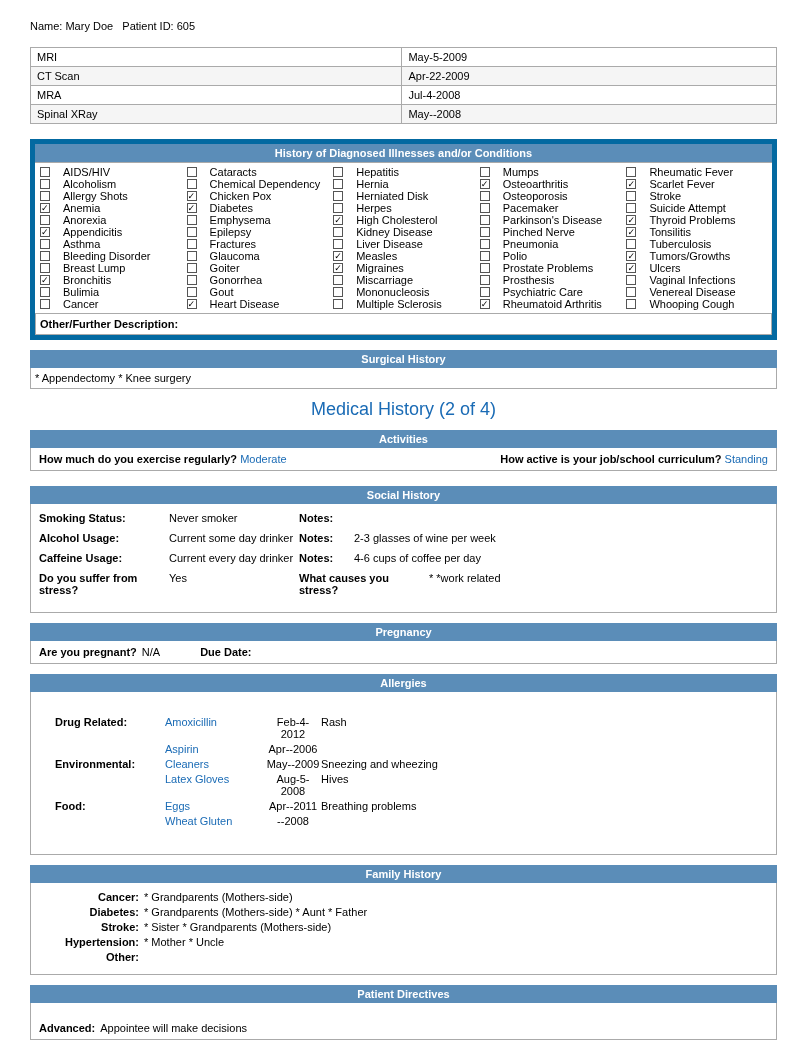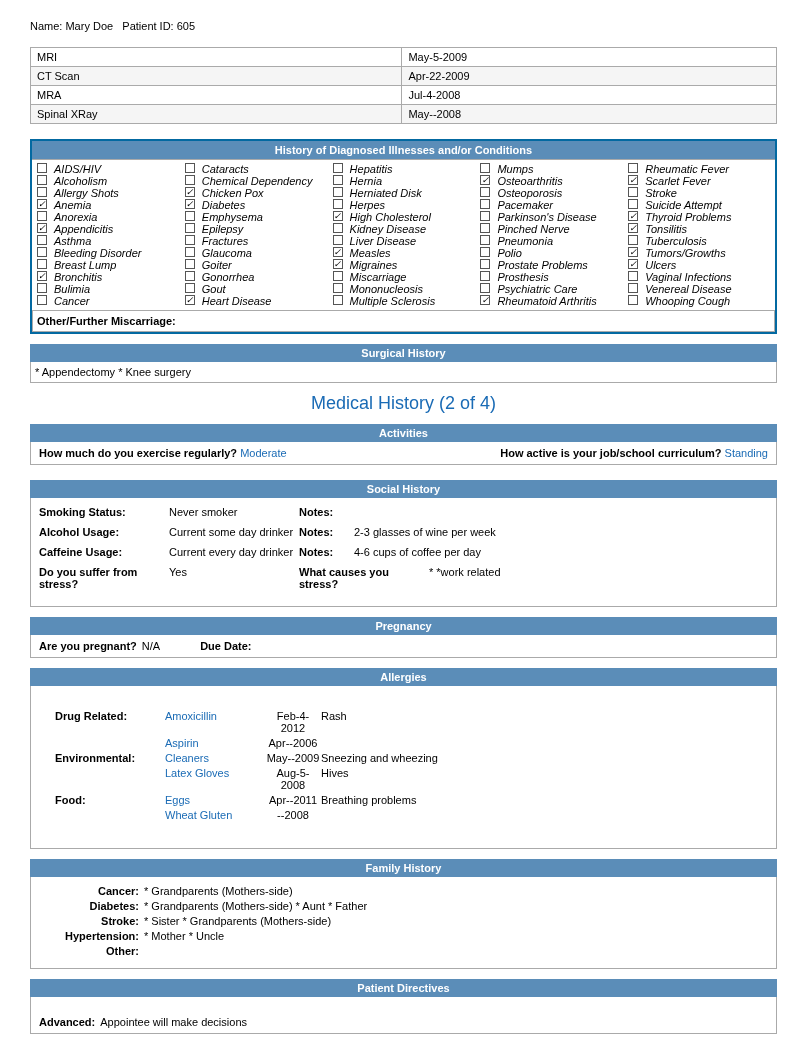--- a/index.html
+++ b/index.html
@@ -3,21 +3,21 @@
   <meta charset="utf-8">
   <style>
     * { margin: 0; padding: 0; box-sizing: border-box; }
     body { font-family: Arial, sans-serif; font-size: 11px; background: #fff; color: #000; width: 807px; }
     .page { padding: 20px 30px; }
     .patient-header { font-size: 11px; margin-bottom: 15px; }
     .scan-table { width: 100%; border-collapse: collapse; margin-bottom: 15px; }
     .scan-table td { border: 1px solid #aaa; padding: 3px 6px; }
     .scan-table tr:nth-child(even) { background: #f5f5f5; }
     .section-header { background: #5b8db8; color: #fff; text-align: center; padding: 3px; font-size: 11px; font-weight: bold; }
-    .checkbox-item { display: flex; align-items: flex-start; gap: 7px; white-space: nowrap; font-style: italic; }
+    .checkbox-item { display: flex; align-items: center; gap: 13px; white-space: nowrap; }
     .cb { width: 10px; height: 10px; border: 1px solid #555; display: inline-block; background: #fff; flex-shrink: 0; }
     .cb.checked { background: #fff; position: relative; }
     .cb.checked::after { content: '✓'; font-size: 9px; position: absolute; top: -1px; left: 0; color: #000; }
     .other-desc { font-size: 11px; padding: 4px; border: 1px solid #aaa; border-top: none; }
     .surgical-section { margin-top: 10px; }
     .surgical-content { border: 1px solid #aaa; border-top: none; padding: 4px; font-size: 11px; }
     .page-title { text-align: center; font-size: 18px; font-weight: normal; color: #1a6bb5; margin: 10px 0; }
     .activities-section { margin-top: 10px; }
     .activities-content { border: 1px solid #aaa; border-top: none; padding: 5px 8px; font-size: 11px; display: flex; justify-content: space-between; }
     .social-section { margin-top: 15px; }
@@ -42,21 +42,21 @@
     .family-content { border: 1px solid #aaa; border-top: none; padding: 8px; }
     .family-row { display: flex; margin-bottom: 3px; justify-content: space-between; }
     .family-label { font-weight: bold; width: 100px; text-align: right; margin-right: 5px; flex-shrink: 0; }
     .family-value { flex: 1; }
     .directives-section { margin-top: 10px; }
     .directives-content { border: 1px solid #aaa; border-top: none; padding: 5px 8px; }
     .directive-row { display: flex; margin-top: 14px; }
     .directive-label { font-weight: bold; margin-right: 5px; }
     .bold { font-weight: bold; }
     .blue-text { color: #1a6bb5; }
-    .conditions-outer { border: 2px solid #0369a1; }
+    .conditions-outer { border: 5px solid #0369a1; }
     .conditions-outer .section-header { border-bottom: 1px solid #aaa; }
   </style>
 </head>
 <body>
 
 <div class="page">
 
   <div class="patient-header">
     <span>Name: Mary Doe</span>&nbsp;&nbsp;
     <span>Patient ID: 605</span>
@@ -331,21 +331,21 @@
             <span class="cb"></span>
             <span>Venereal Disease</span>
           </div>
           <div class="checkbox-item">
             <span class="cb"></span>
             <span>Whooping Cough</span>
           </div>
         </div>
       </div>
     <div class="other-desc">
-      <span class="bold">Other/Further Miscarriage:</span>
+      <span class="bold">Other/Further Description:</span>
     </div>
   </div>
 
   <div class="surgical-section">
     <div class="section-header">Surgical History</div>
     <div class="surgical-content">* Appendectomy * Knee surgery</div>
   </div>
 
   <div class="page-title">Medical History (2 of 4)</div>
 

